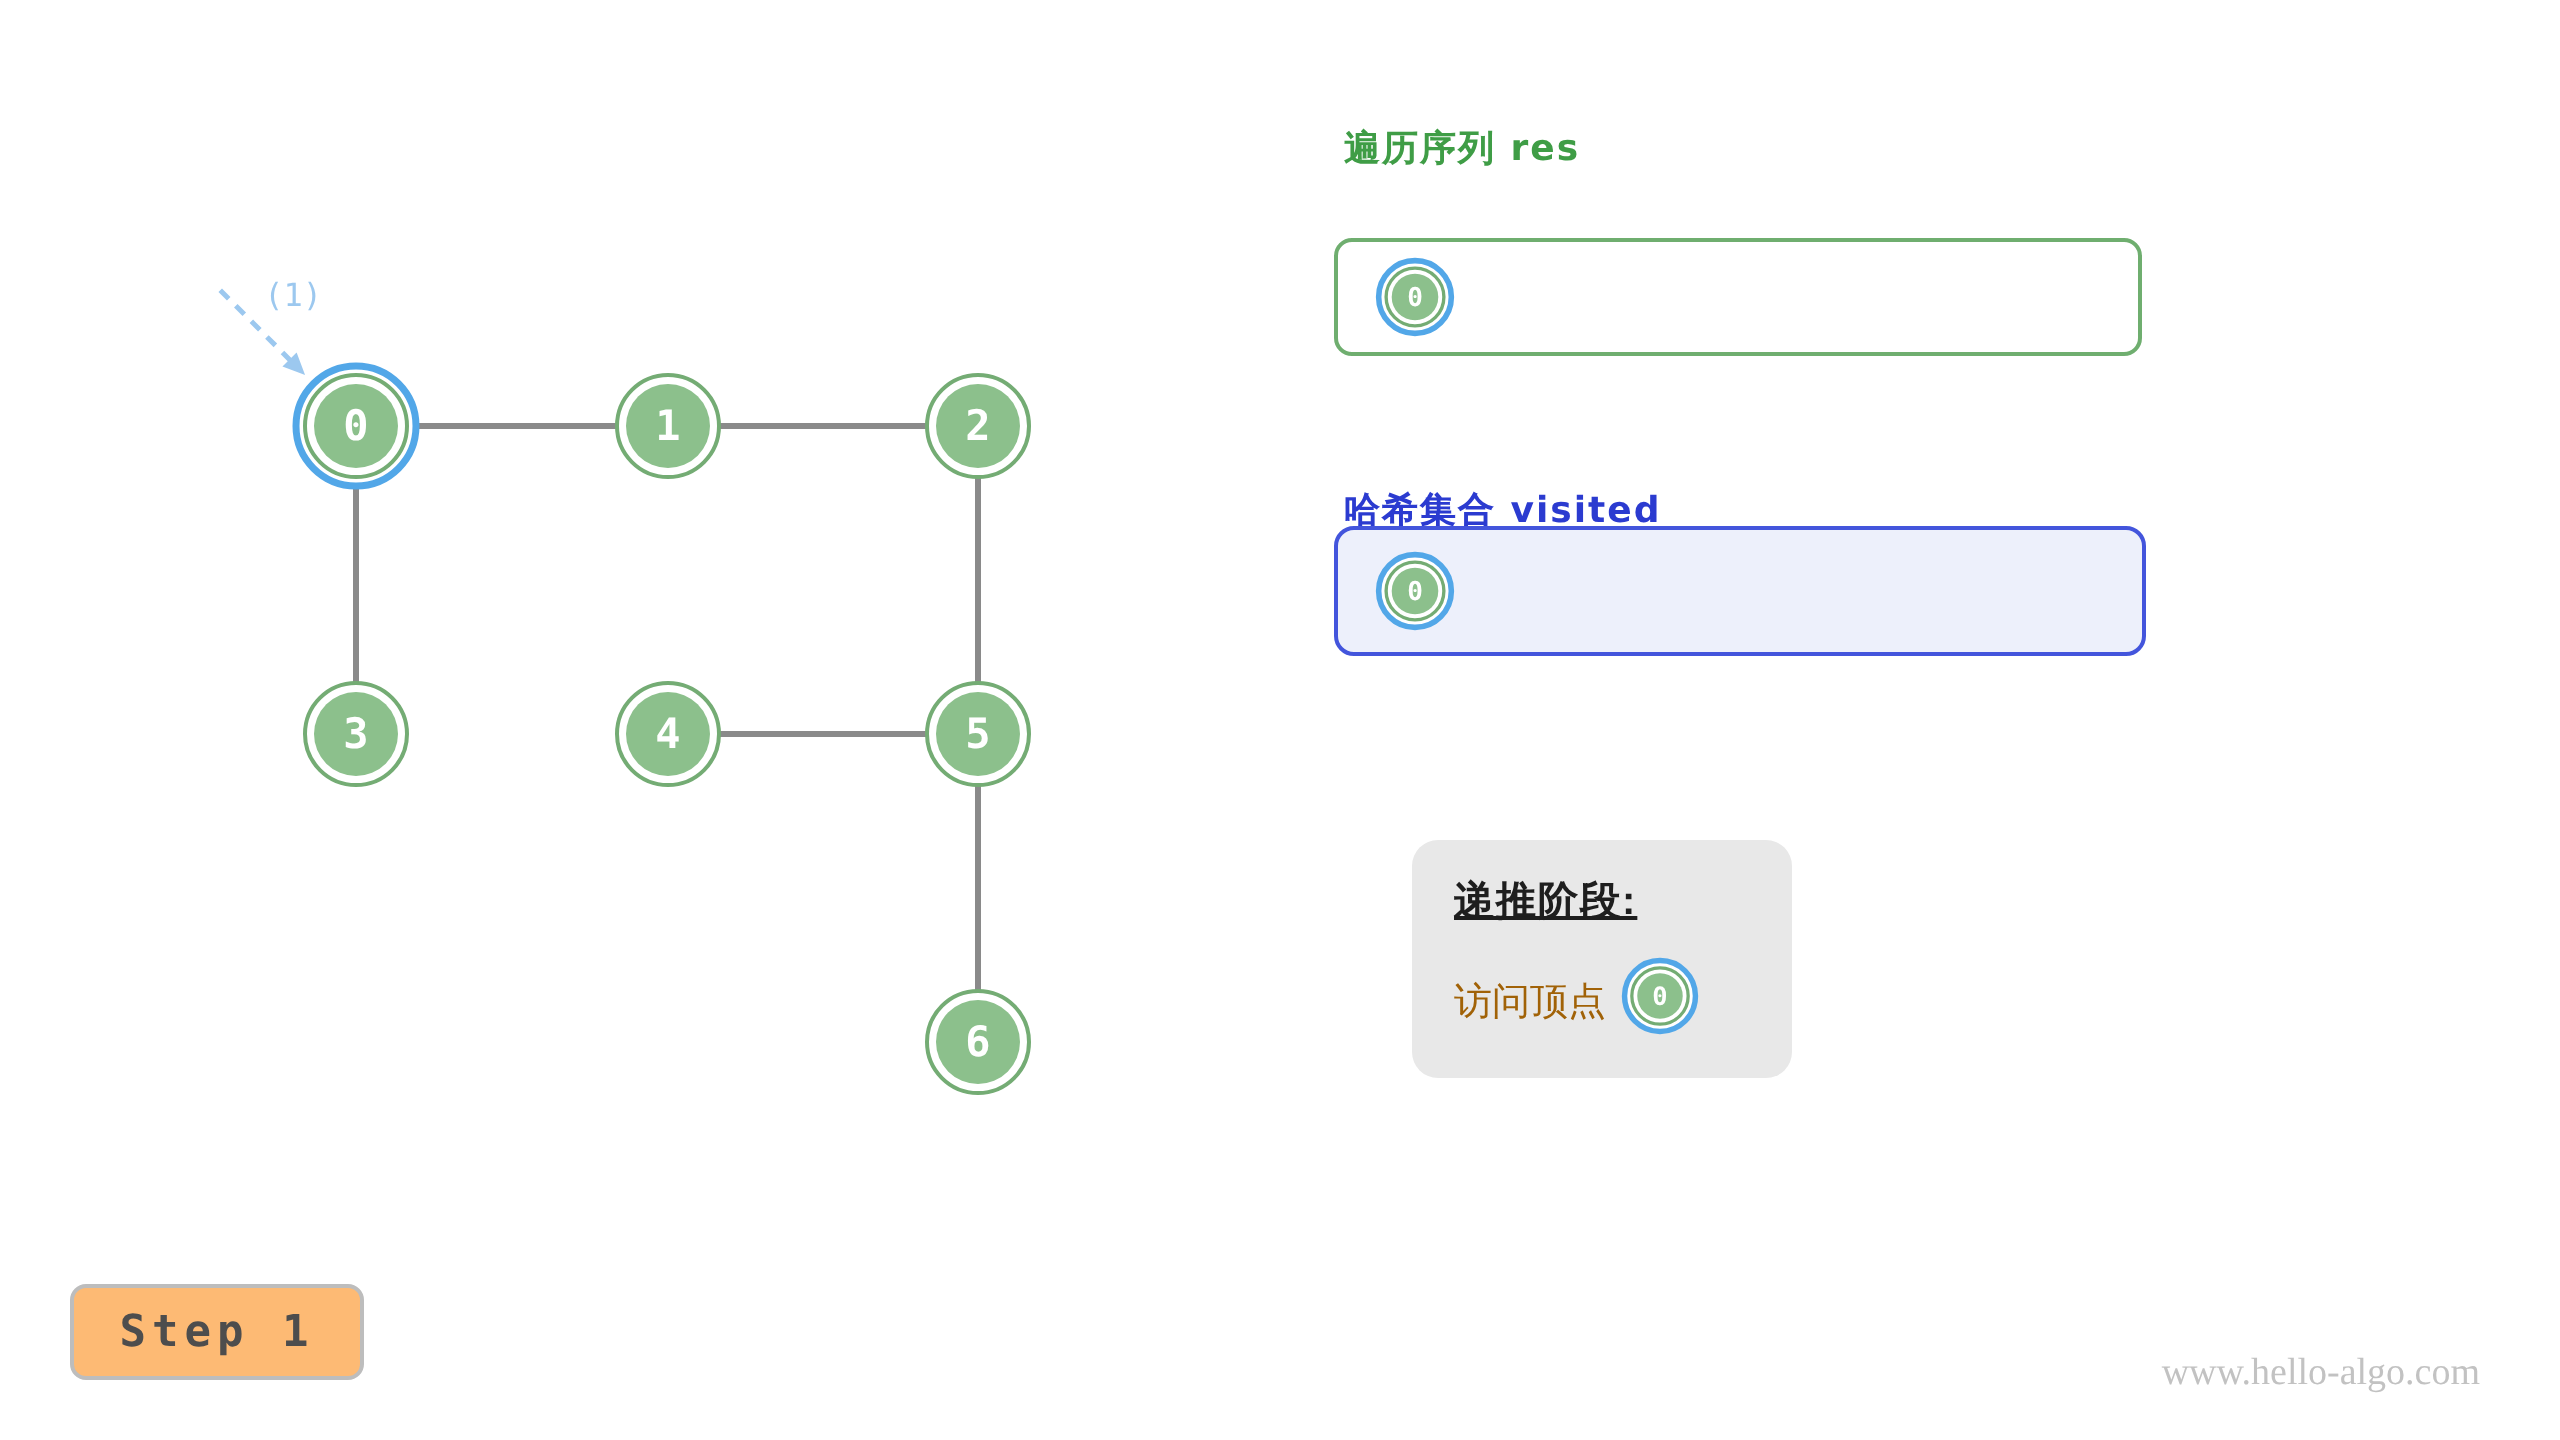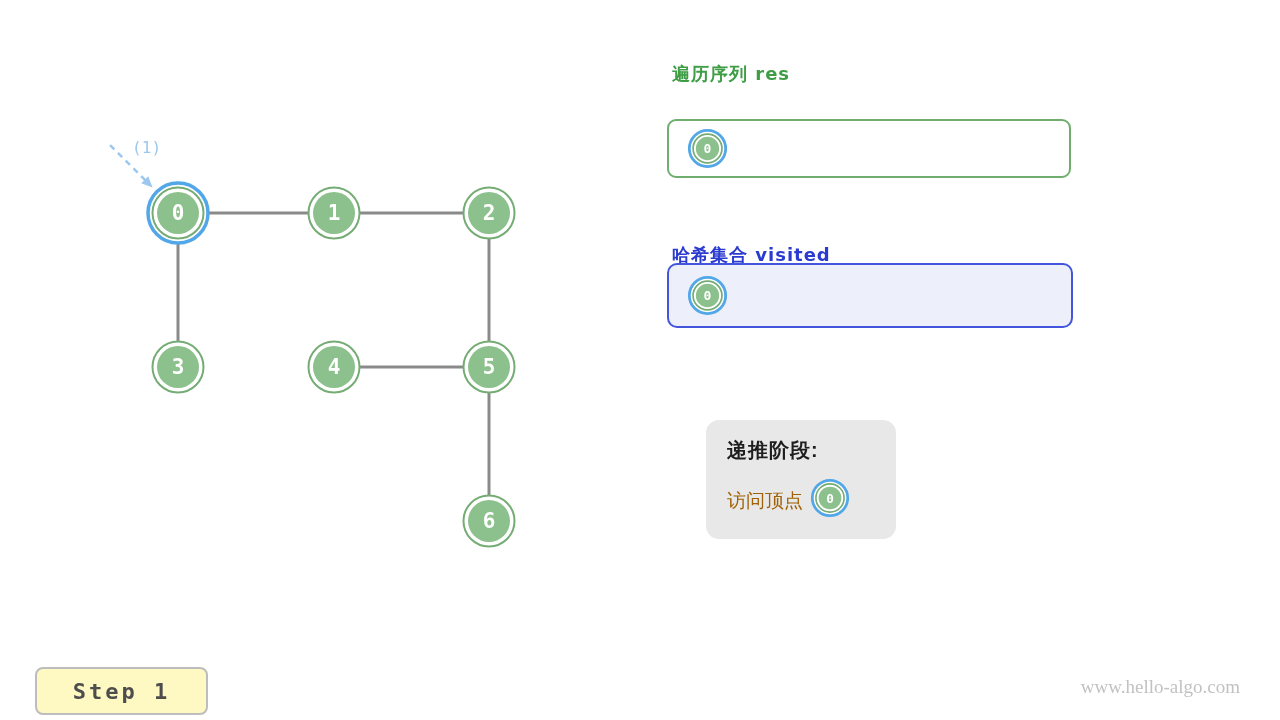--- a/index.html
+++ b/index.html
@@ -24,28 +24,28 @@
   }
   #visited-box{
     left:667px;top:263px;width:406px;height:65px;background:var(--visited-fill,#edf0fb);
     border:2px solid var(--visited-border,#4355dc);border-radius:10px;
   }
   .chips{display:flex;align-items:center;gap:8px;}
   #phase-box{
     position:absolute;left:706px;top:420px;width:190px;height:119px;box-sizing:border-box;
     background:var(--phase-bg,#e8e8e8);border-radius:13px;padding:17px 21px;
   }
-  #phase-title{font-size:20px;font-weight:bold;color:#1e1e1e;letter-spacing:1px;}
+  #phase-title{font-size:20px;font-weight:bold;color:#1e1e1e;letter-spacing:1px;text-decoration:underline;}
   .phase-row{display:flex;align-items:center;gap:7px;margin-top:14px;font-size:19px;color:#a16207;}
   #step-box{
-    position:absolute;left:35px;top:642px;width:173px;height:48px;box-sizing:border-box;
-    background:#fef9c3;border:2px solid var(--step-border,#bdbdbd);border-radius:8px;
+    position:absolute;left:35px;top:642px;width:147px;height:48px;box-sizing:border-box;
+    background:#fdba74;border:2px solid var(--step-border,#bdbdbd);border-radius:8px;
     display:flex;align-items:center;justify-content:center;
     font-family:"DejaVu Sans Mono",monospace;font-size:22px;font-weight:bold;
-    color:var(--step-text,#4d4d4d);letter-spacing:3px;margin-top:25px;
+    color:var(--step-text,#4d4d4d);letter-spacing:3px;
   }
   #watermark{
     position:absolute;right:40px;bottom:22px;
     font-family:Liberation Serif, serif;font-size:19px;color:var(--watermark,#c2c2c2);
   }
 </style>
 </head>
 <body>
 
 <div id="stage" style="--node-fill: #8cc08c; --node-ring: #74ac74; --node-text: #ffffff; --edge: #8a8a8a; --highlight: #52a7e8; --arrow: #9cc8ef; --res-border: #6fae6f; --res-title: #3f9d46; --visited-border: #4355dc; --visited-fill: #edf0fb; --visited-title: #2b3bd0; --phase-bg: #e8e8e8; --step-border: #bdbdbd; --step-text: #4d4d4d; --watermark: #c2c2c2;">

